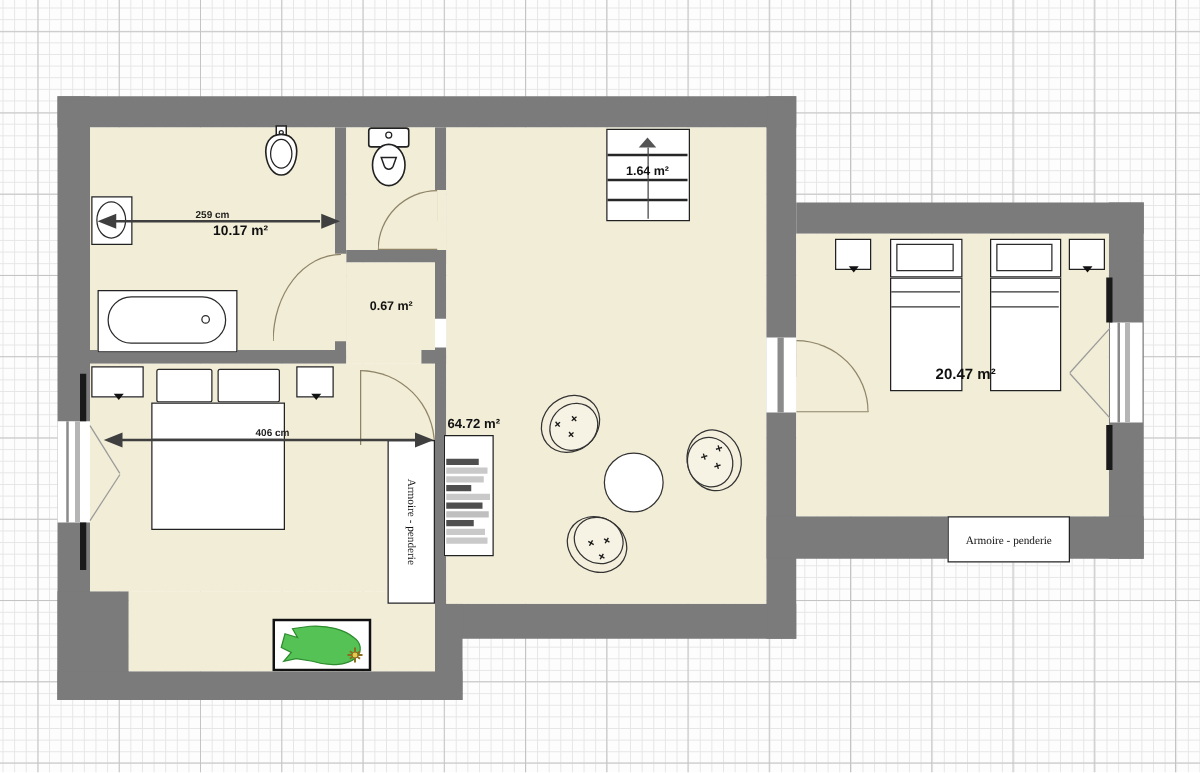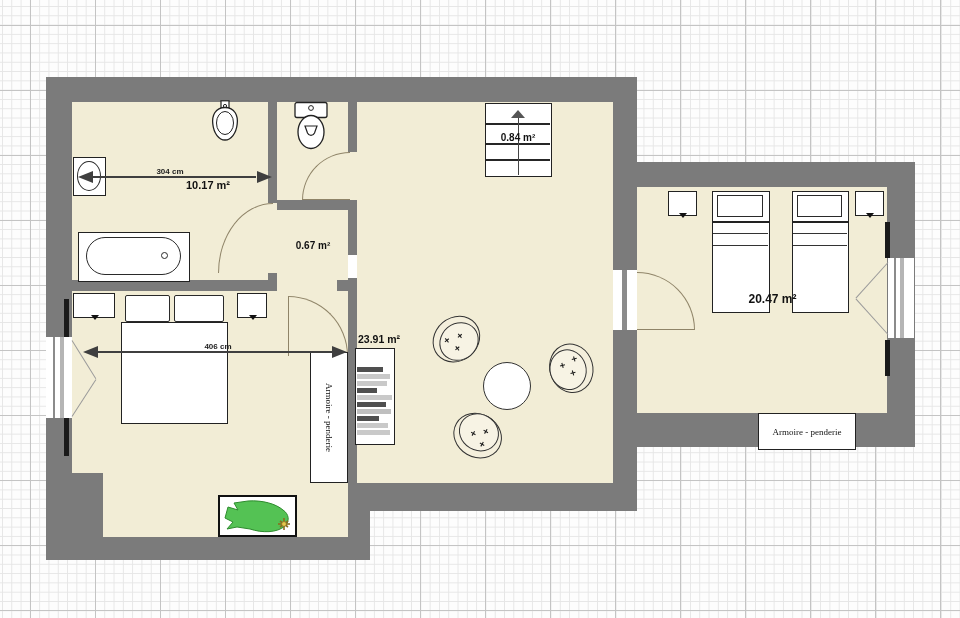--- a/index.html
+++ b/index.html
@@ -97,21 +97,21 @@
   <div class="arc" style="left:288px;top:296px;width:60px;height:60px;border-top-right-radius:100% 100%;border-top-width:1.2px;border-right-width:1.2px;border-left-width:1.2px;"></div>
   <div class="arc" style="left:637px;top:272px;width:58px;height:58px;border-top-right-radius:100% 100%;border-top-width:1.2px;border-right-width:1.2px;border-bottom-width:1.2px;"></div>
 
   <div class="fx" style="left:485px;top:103px;width:67px;height:74px;border-width:1.5px;">
     <div class="ln" style="left:0;top:19px;width:64px;height:1.5px;"></div>
     <div class="ln" style="left:0;top:39px;width:64px;height:1.5px;"></div>
     <div class="ln" style="left:0;top:55px;width:64px;height:1.5px;"></div>
     <div class="ln" style="left:32px;top:14px;width:1.2px;height:57px;background:#444;"></div>
     <div class="abs" style="left:25px;top:6px;width:0;height:0;border-left:7px solid transparent;border-right:7px solid transparent;border-bottom:8px solid #555;"></div>
   </div>
-  <div class="lab" style="left:488px;top:132px;width:60px;font-size:10px;">0.84 m²</div>
+  <div class="lab" style="left:488px;top:132px;width:60px;font-size:10px;">1.64 m²</div>
 
   <div class="fx" style="left:73px;top:157px;width:33px;height:39px;">
     <div class="thin" style="left:3px;top:3px;width:24px;height:30px;border-radius:50%;"></div>
   </div>
 
   <svg class="abs" style="left:210px;top:100px;" width="30" height="42" viewBox="0 0 30 42">
     <rect x="11" y="0.8" width="8" height="9" fill="#fff" stroke="#222" stroke-width="1.2"></rect>
     <circle cx="15" cy="6" r="1.6" fill="none" stroke="#222" stroke-width="1"></circle>
     <path d="M15,7.5 C25,7.5 28.2,16 27.2,24 C26.2,33.5 21,40 15,40 C9,40 3.8,33.5 2.8,24 C1.8,16 5,7.5 15,7.5 Z" fill="#fff" stroke="#222" stroke-width="1.3"></path>
     <ellipse cx="15" cy="23" rx="8.5" ry="11.5" fill="none" stroke="#222" stroke-width="1"></ellipse>
@@ -125,22 +125,22 @@
   </svg>
 
   <div class="fx" style="left:78px;top:232px;width:112px;height:50px;">
     <div class="thin" style="left:7px;top:4px;width:95px;height:38px;border-radius:19px;"></div>
     <div class="thin" style="left:82px;top:19px;width:7px;height:7px;border-radius:50%;"></div>
   </div>
 
   <div class="dline" style="left:90px;top:176px;width:166px;"></div>
   <div class="ah l" style="left:78px;top:171px;"></div>
   <div class="ah r" style="left:257px;top:171px;"></div>
-  <div class="dimtxt" style="left:140px;top:167px;width:60px;">304 cm</div>
-  <div class="lab" style="left:155px;top:179px;width:75px;font-size:11px;text-align:right;">10.17 m²</div>
+  <div class="dimtxt" style="left:140px;top:167px;width:60px;">259 cm</div>
+  <div class="lab" style="left:155px;top:179px;width:75px;font-size:11px;">10.17 m²</div>
 
   <div class="lab" style="left:288px;top:240px;width:50px;font-size:10px;">0.67 m²</div>
 
   <div class="fx" style="left:73px;top:293px;width:42px;height:25px;">
     <div class="handle" style="left:17px;top:21px;"></div>
   </div>
   <div class="fx" style="left:237px;top:293px;width:30px;height:25px;">
     <div class="handle" style="left:11px;top:21px;"></div>
   </div>
   <div class="thin" style="left:125px;top:295px;width:45px;height:27px;border-radius:2px;"></div>
@@ -164,21 +164,21 @@
       <g stroke="#8a6d1f" stroke-width="1.6">
         <line x1="60" y1="24" x2="68" y2="30"></line>
           <line x1="68" y1="24" x2="60" y2="30"></line>
         <line x1="58" y1="27" x2="70" y2="27"></line>
           <line x1="64" y1="21" x2="64" y2="33"></line>
       </g>
       <circle cx="64" cy="27" r="2.4" fill="#e6c94c" stroke="#8a6d1f" stroke-width="0.8"></circle>
     </svg>
   </div>
 
-  <div class="lab" style="left:350px;top:333px;width:58px;font-size:10.5px;">23.91 m²</div>
+  <div class="lab" style="left:350px;top:333px;width:58px;font-size:10.5px;">64.72 m²</div>
 
   <div class="fx" style="left:355px;top:348px;width:40px;height:97px;padding-top:18px;">
     <div class="bar" style="width:26px;background:#4f4f4f;"></div>
     <div class="bar" style="width:33px;background:#c9c9c9;"></div>
     <div class="bar" style="width:30px;background:#c9c9c9;"></div>
     <div class="bar" style="width:20px;background:#4f4f4f;"></div>
     <div class="bar" style="width:35px;background:#c9c9c9;"></div>
     <div class="bar" style="width:29px;background:#4f4f4f;"></div>
     <div class="bar" style="width:34px;background:#bfbfbf;"></div>
     <div class="bar" style="width:22px;background:#4f4f4f;"></div>

